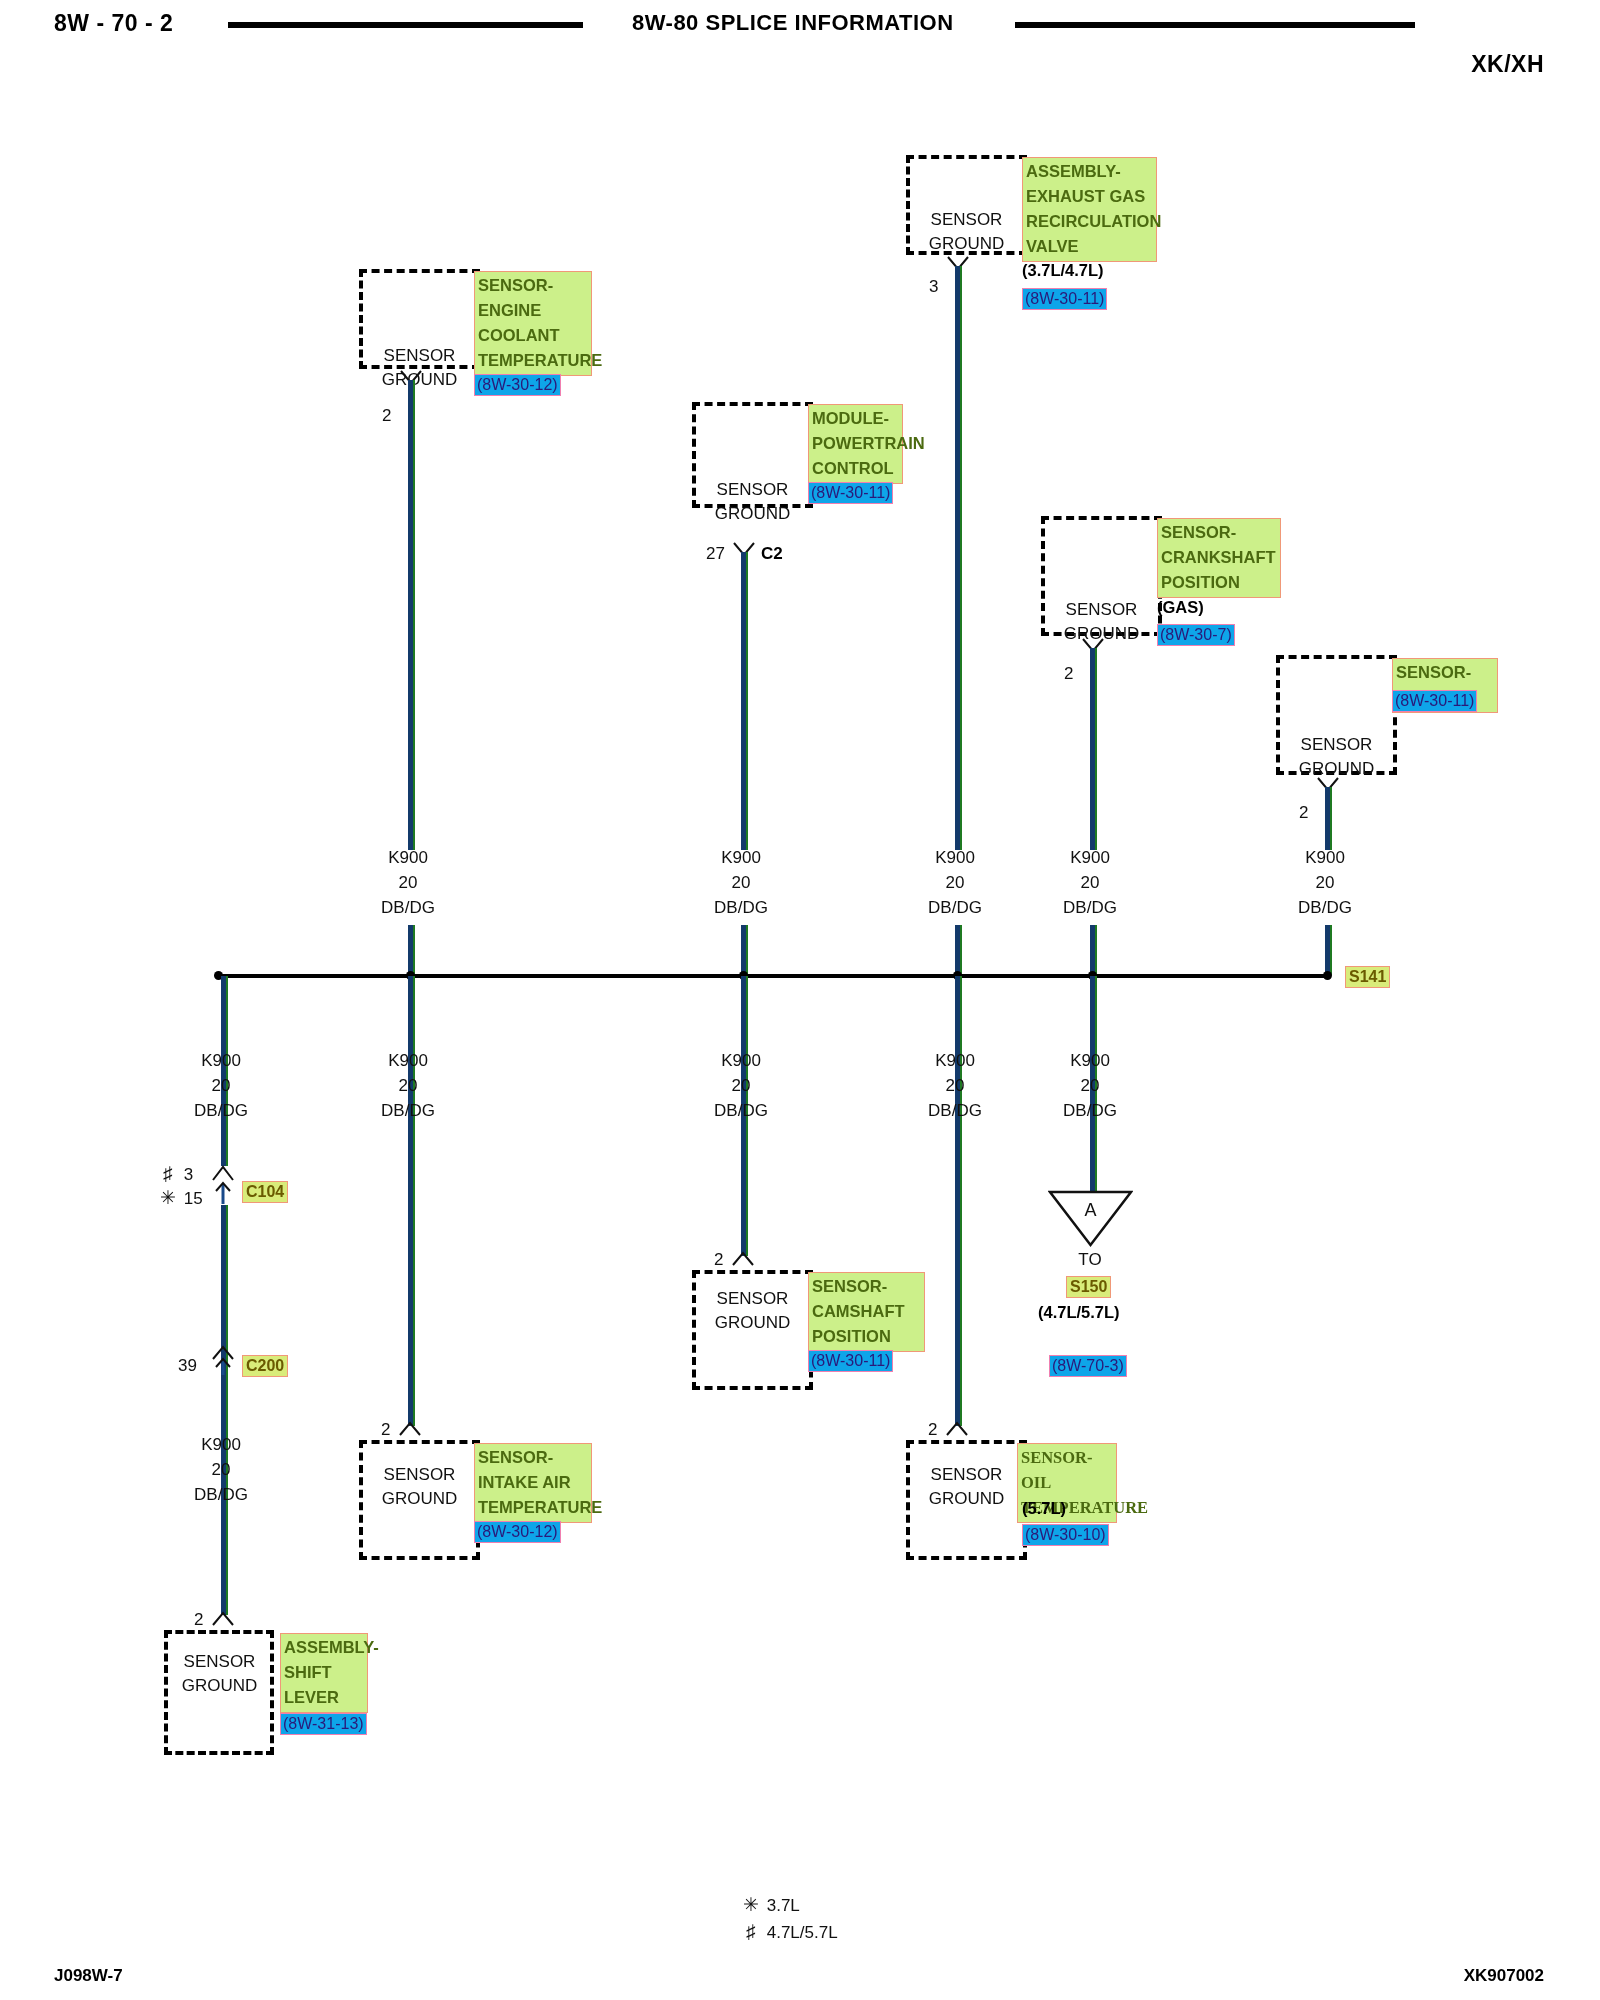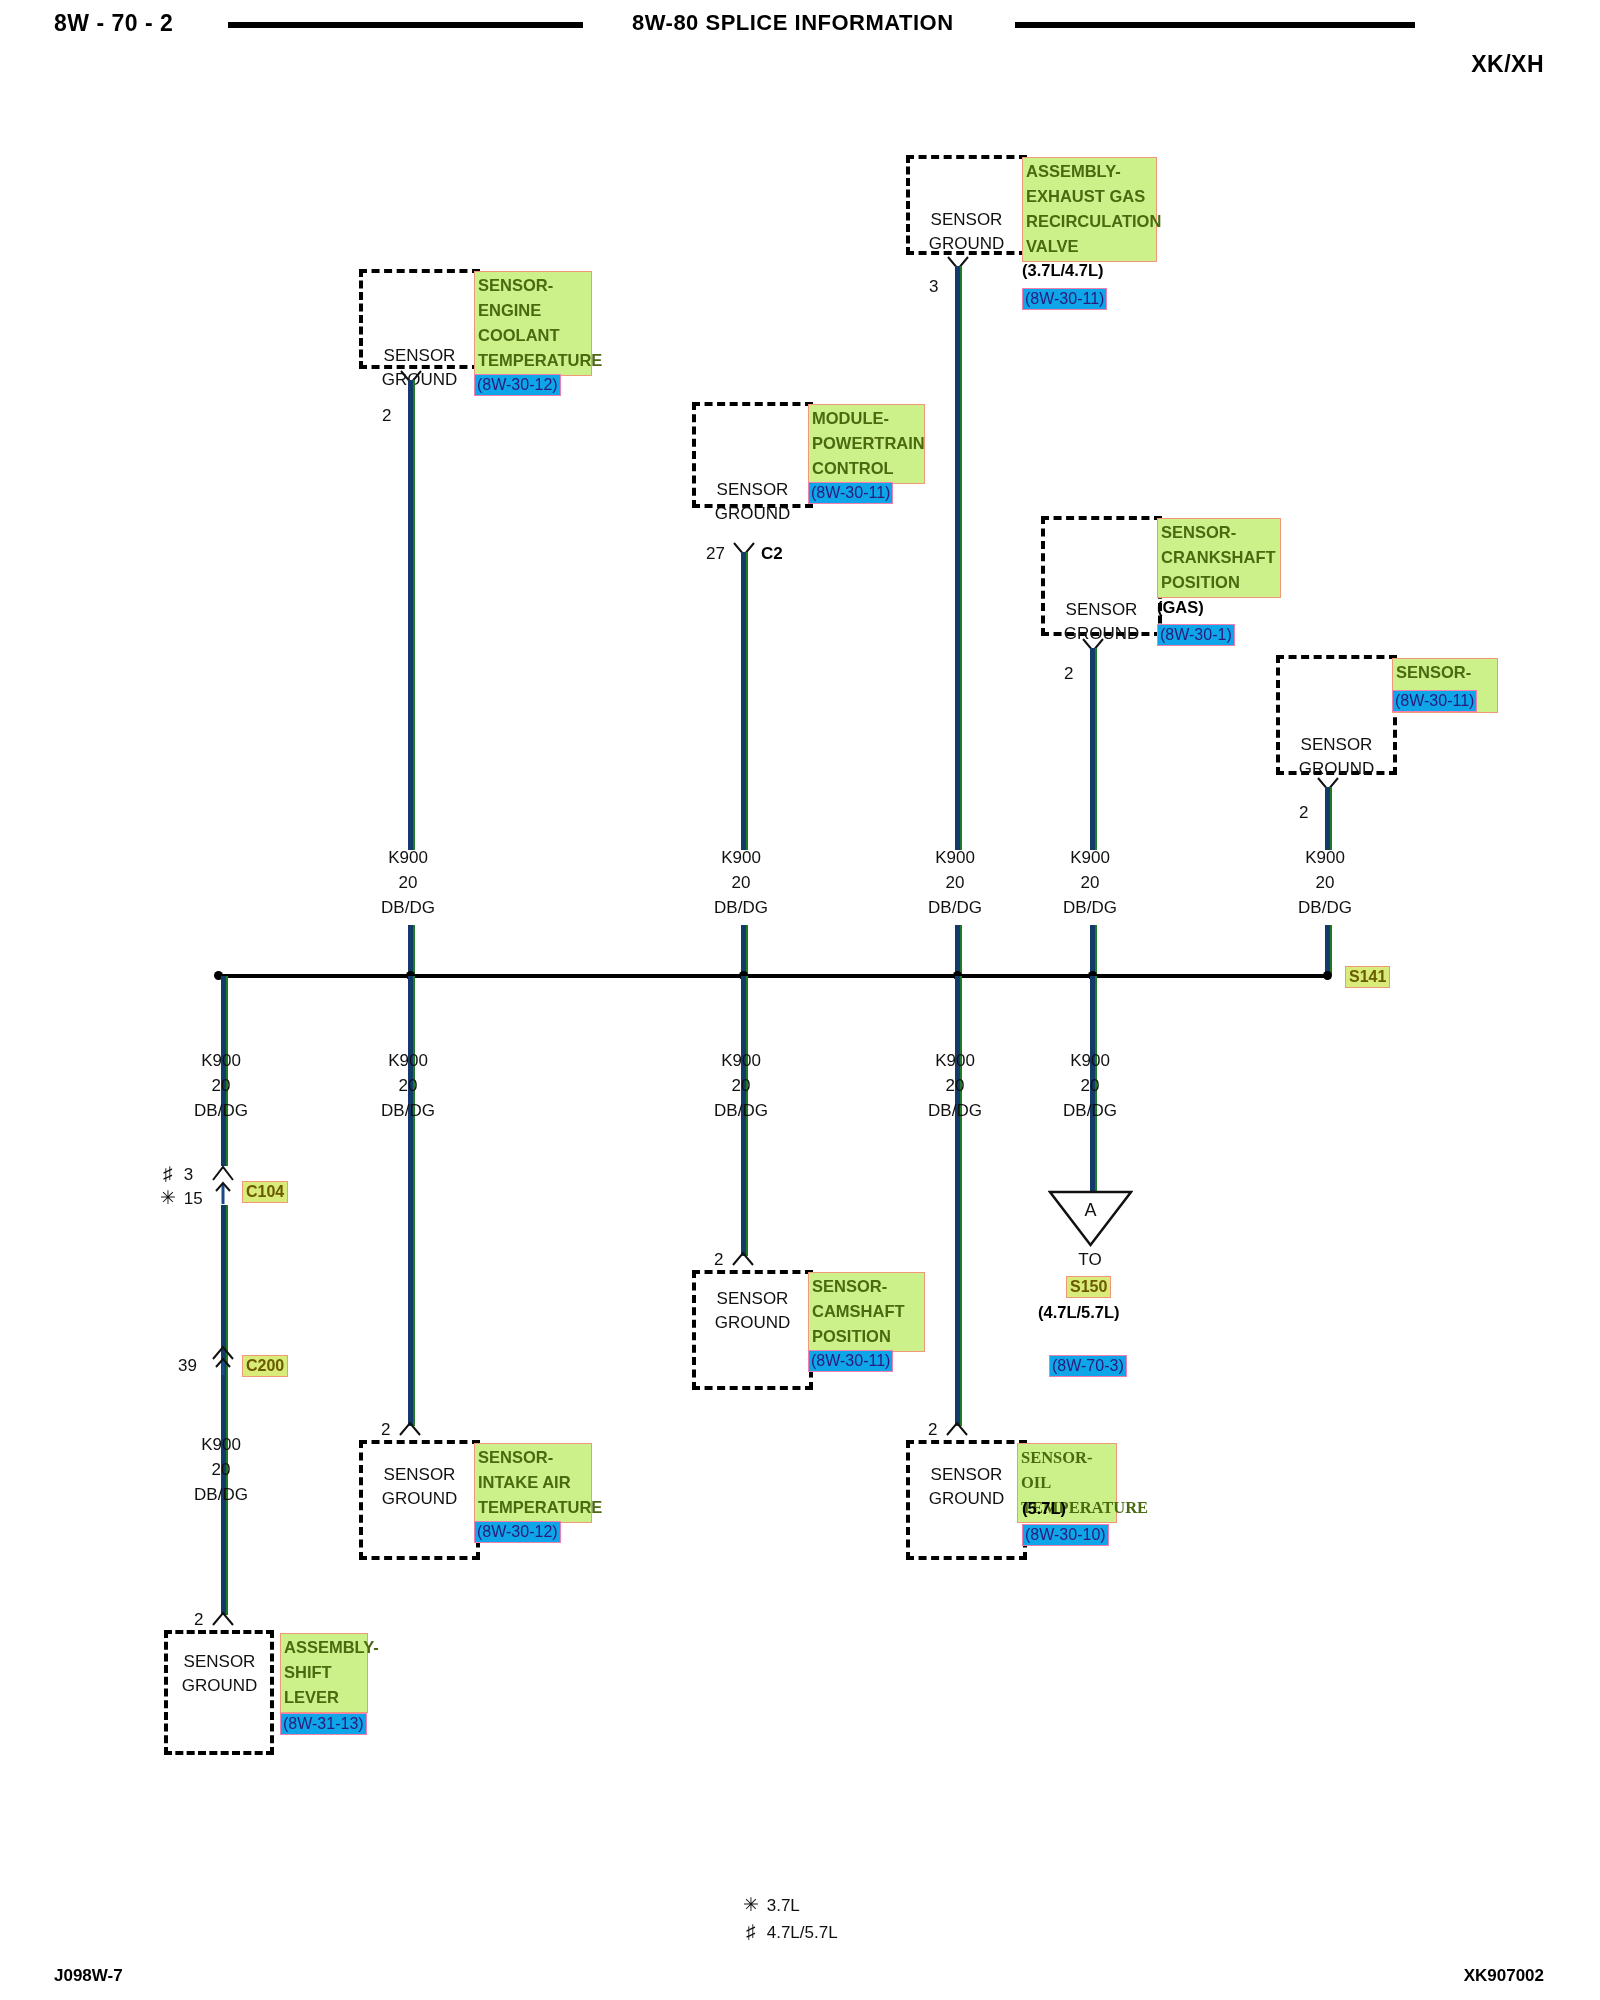--- a/index.html
+++ b/index.html
@@ -210,39 +210,39 @@
   <div class="ref-hl" style="left:474px; top:374px;">(8W-30-12)</div>
   <svg class="pin-y" style="left:399px; top:370px;">
     <path d="M2,1 L12,13 L22,1" fill="none" stroke="#111" stroke-width="2"></path>
   </svg>
   <div class="pin-num" style="left:382px; top:406px;">2</div>
   <div class="wire-v" style="left:408px; top:380px; height:470px;"></div>
 
   <div class="comp-box" style="left:692px; top:402px; width:121px; height:106px;"></div>
   <div class="comp-label" style="left:692px; top:478px; width:121px;">SENSOR</div>
   <div class="comp-label" style="left:692px; top:502px; width:121px;">GROUND</div>
-  <div class="name-hl" style="left:808px; top:404px; width:117px;">MODULE-
+  <div class="name-hl" style="left:808px; top:404px; width:95px;">MODULE-
 POWERTRAIN
 CONTROL</div>
   <div class="ref-hl" style="left:808px; top:482px;">(8W-30-11)</div>
   <svg class="pin-y" style="left:732px; top:542px;">
     <path d="M2,1 L12,13 L22,1" fill="none" stroke="#111" stroke-width="2"></path>
   </svg>
   <div class="pin-num" style="left:706px; top:544px;">27</div>
   <div class="pin-conn" style="left:761px; top:544px;">C2</div>
   <div class="wire-v" style="left:741px; top:552px; height:298px;"></div>
 
   <div class="comp-box" style="left:1041px; top:516px; width:121px; height:120px;"></div>
   <div class="comp-label" style="left:1041px; top:598px; width:121px;">SENSOR</div>
   <div class="comp-label" style="left:1041px; top:622px; width:121px;">GROUND</div>
   <div class="name-hl" style="left:1157px; top:518px; width:124px;">SENSOR-
 CRANKSHAFT
 POSITION</div>
   <div class="plain-bold" style="left:1157px; top:598px;">(GAS)</div>
-  <div class="ref-hl" style="left:1157px; top:624px;">(8W-30-1)</div>
+  <div class="ref-hl" style="left:1157px; top:624px;">(8W-30-7)</div>
   <svg class="pin-y" style="left:1081px; top:638px;">
     <path d="M2,1 L12,13 L22,1" fill="none" stroke="#111" stroke-width="2"></path>
   </svg>
   <div class="pin-num" style="left:1064px; top:664px;">2</div>
   <div class="wire-v" style="left:1090px; top:648px; height:202px;"></div>
 
   <div class="comp-box" style="left:1276px; top:655px; width:121px; height:120px;"></div>
   <div class="comp-label" style="left:1276px; top:733px; width:121px;">SENSOR</div>
   <div class="comp-label" style="left:1276px; top:757px; width:121px;">GROUND</div>
   <div class="name-hl" style="left:1392px; top:658px; width:106px;">SENSOR-MAP</div>

